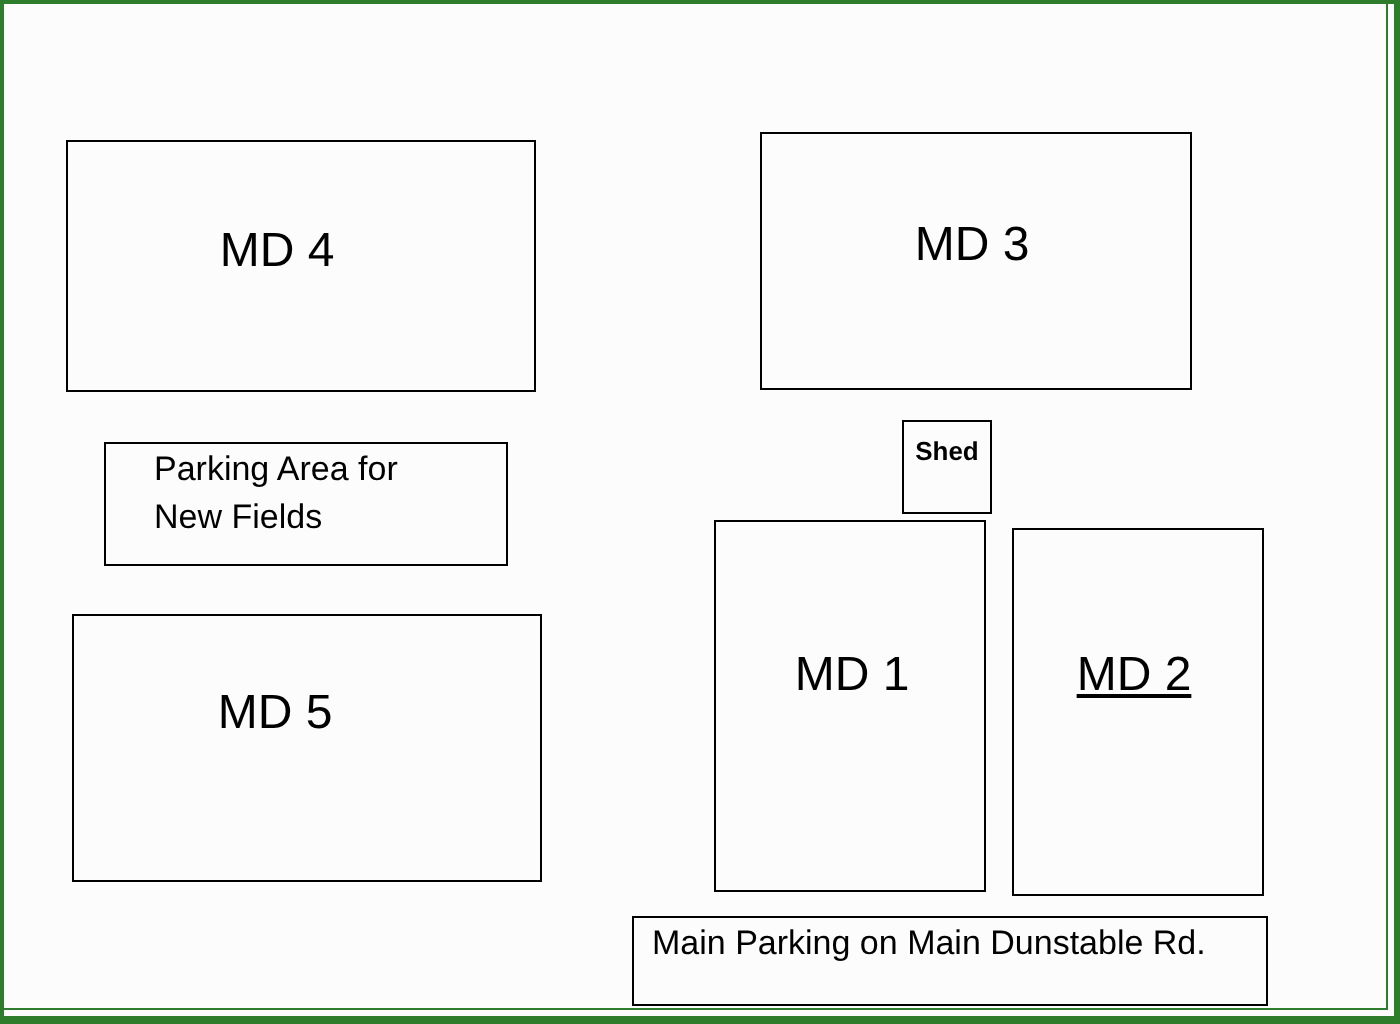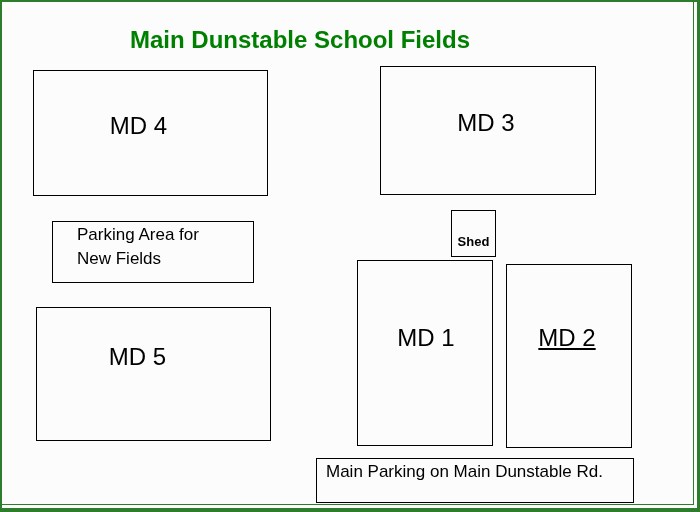--- a/index.html
+++ b/index.html
@@ -67,21 +67,21 @@
   .box-md3 .field-label{transform:translate(-2px,-8px);}
   .box-md5{left:36px;top:307px;width:235px;height:134px;}
   .box-md5 .field-label{transform:translate(-16px,-17px);}
   .box-md1{left:357px;top:260px;width:136px;height:186px;}
   .box-md1 .field-label{transform:translate(1px,-15px);}
   .box-md2{left:506px;top:264px;width:126px;height:184px;text-decoration:underline;}
   .box-md2 .field-label{transform:translate(-2px,-18px);}
   .box-shed{
     left:451px;top:210px;width:45px;height:47px;
     display:flex;justify-content:center;
-    padding-top:23px;
+    padding-top:7px;
   }
   .shed-label{
     font-size:13px;
     font-weight:bold;
     color:#000;
   }
   .box-parking-new{
     left:52px;top:221px;width:202px;height:62px;
     padding:1px 0 0 24px;
   }
@@ -100,21 +100,20 @@
     line-height:24px;
     color:#000;
     white-space:nowrap;
   }
 </style>
 </head>
 <body>
 
 <div class="canvas">
 
-  <div class="map-title">Main Dunstable School Fields</div>
 
   <div class="box field box-md4">
     <span class="field-label">MD 4</span>
   </div>
 
   <div class="box field box-md3">
     <span class="field-label">MD 3</span>
   </div>
 
   <div class="box box-parking-new">

